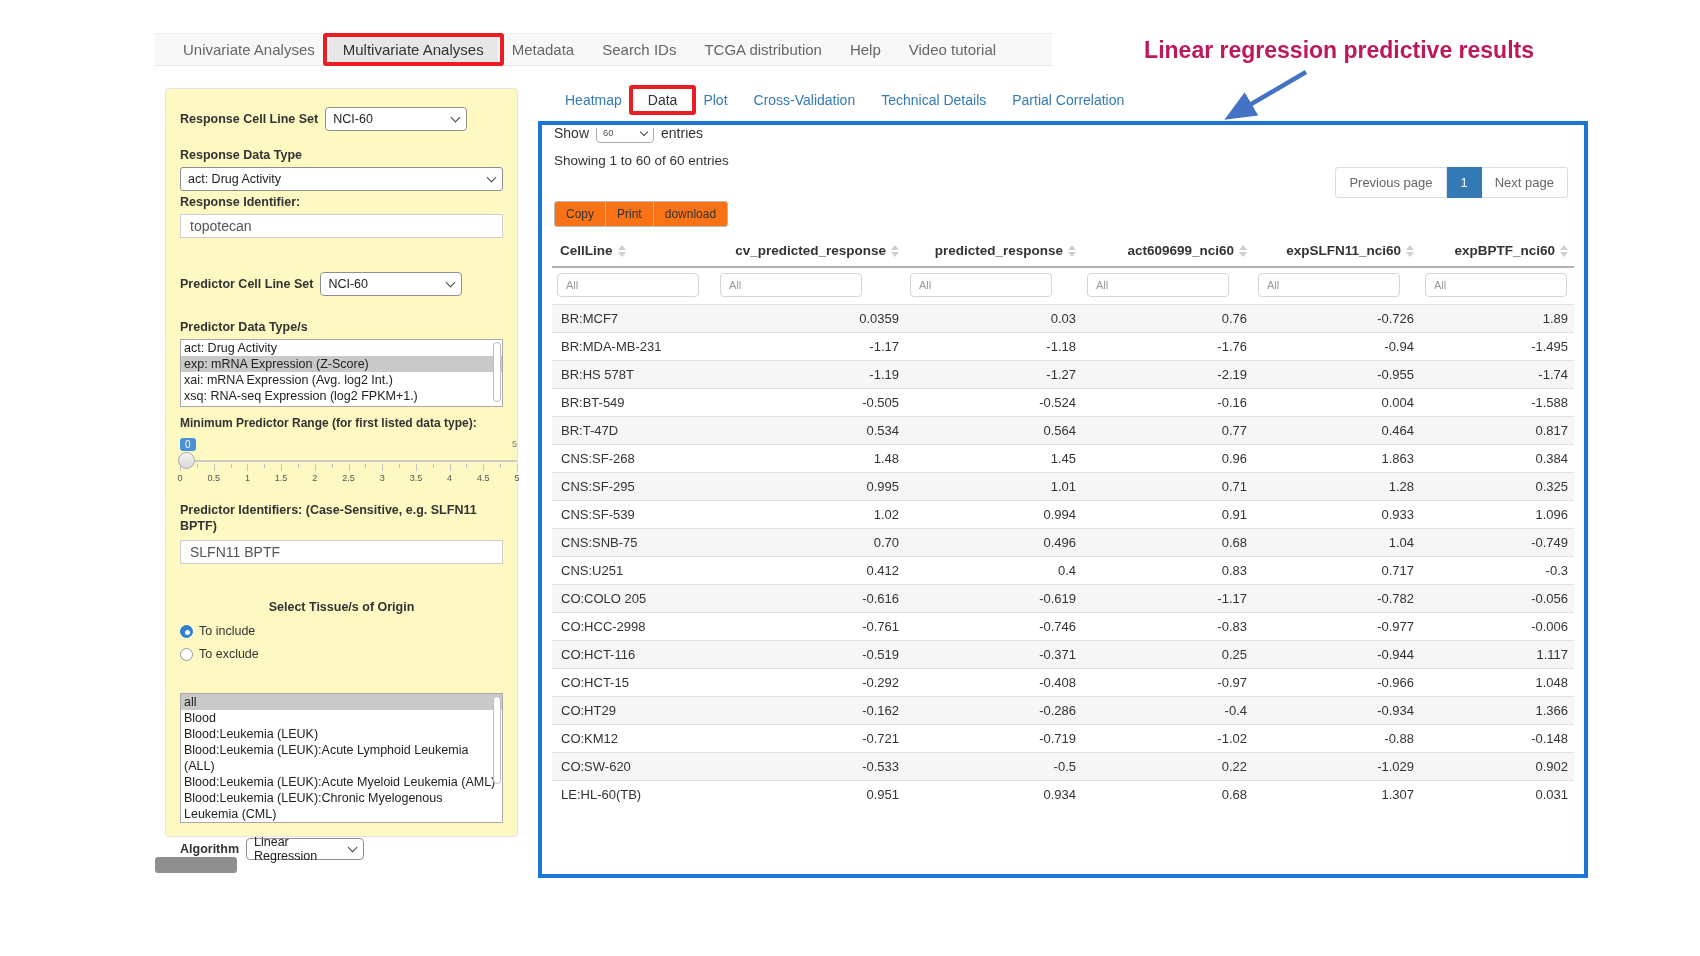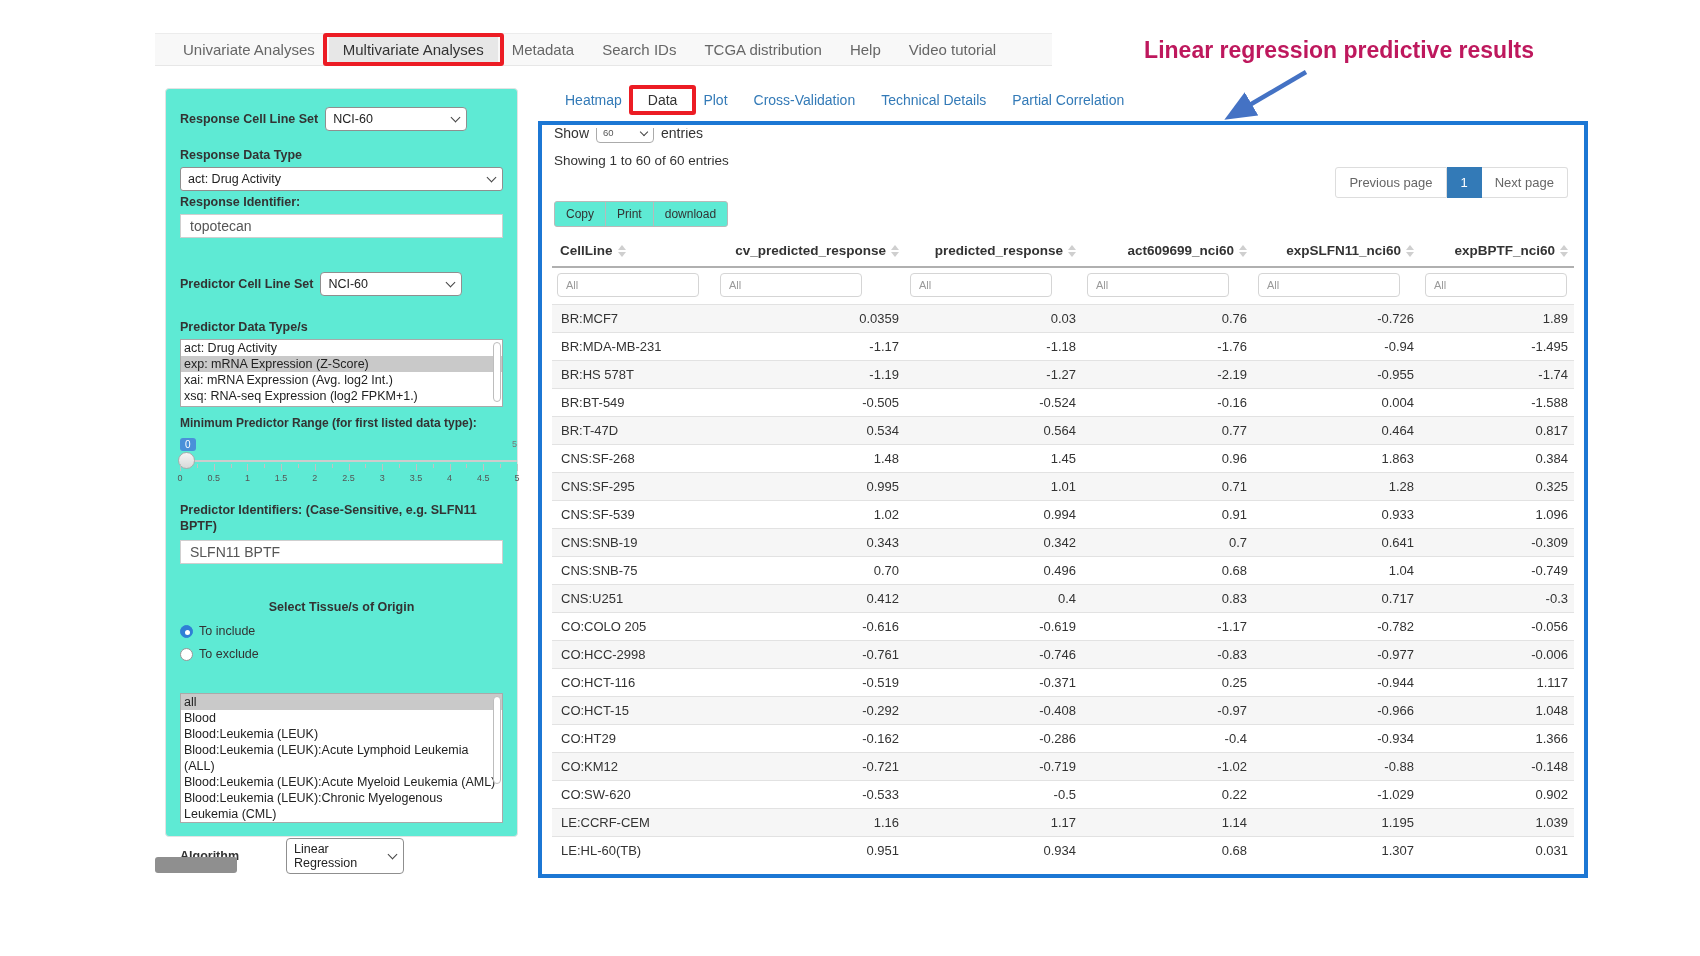--- a/index.html
+++ b/index.html
@@ -15,21 +15,21 @@
   .red-frame { position:absolute; border:4px solid #ec1c24; border-radius:3px; pointer-events:none; }
 
   
   .annot-title { position:absolute; left:1052px; top:30px; width:486px; height:40px; background:#fff;
     display:flex; align-items:center; justify-content:flex-end; padding-right:4px;
     font-size:23px; font-weight:bold; color:#be185d; }
   .annot-arrow { position:absolute; left:1216px; top:66px; }
 
   
   .sidebar { position:absolute; left:165px; top:88px; width:353px; height:749px;
-    background:#5eead4; border:1px solid #e3e3e3; border-radius:4px; padding:18px 14px 0 14px; }
+    background:#fef9c3; border:1px solid #e3e3e3; border-radius:4px; padding:18px 14px 0 14px; }
   .sb-label { font-size:12.5px; font-weight:bold; color:#333; }
   .inline-row { display:flex; align-items:center; gap:7px; }
   .sel { background:#fff; border:1px solid #8f8f8f; border-radius:4px; height:24px;
     display:flex; align-items:center; justify-content:space-between; padding:0 7px; font-size:12.5px; color:#222; cursor:pointer; }
   .sel .chev { width:7px; height:7px; border-right:1.7px solid #444; border-bottom:1.7px solid #444;
     transform:rotate(45deg); margin-top:-3px; flex:0 0 auto; margin-left:8px; }
   .sel.w140 { width:142px; }
   .sel.full { width:100%; border-radius:3px; }
   .txt-input { width:100%; height:24px; background:#fff; border:1px solid #cfcfcf; border-radius:0;
     font-size:14px; color:#555; padding:0 9px; font-family:"Liberation Sans", sans-serif; }
@@ -71,21 +71,21 @@
   .show-sel { width:58px; height:21px; background:#fff; border:1px solid #ababab; border-radius:4px;
     display:flex; align-items:center; justify-content:space-between; padding:0 6px; font-size:9.5px; color:#555; cursor:pointer; }
   .show-sel .chev { width:6px; height:6px; border-right:1.6px solid #444; border-bottom:1.6px solid #444; transform:rotate(45deg); margin-top:-2px; }
   .showing-text { position:absolute; left:12px; top:28px; font-size:13.5px; color:#333; }
   .pagination { position:absolute; right:16px; top:42px; display:flex; }
   .page-btn { border:1px solid #ddd; background:#fff; color:#666; font-size:13px; padding:7px 13px; cursor:pointer; }
   .page-btn.prev { border-radius:3px 0 0 3px; }
   .page-btn.next { border-radius:0 3px 3px 0; border-left:none; }
   .page-btn.current { background:#337ab7; border-color:#337ab7; color:#fff; }
   .export-group { position:absolute; left:12px; top:76px; display:flex; }
-  .dt-btn { border:1px solid #b9b9b9; background:#5eead4; color:#333; font-size:12px; padding:5px 11px; cursor:pointer; margin-left:-1px; }
+  .dt-btn { border:1px solid #b9b9b9; background:#f97316; color:#333; font-size:12px; padding:5px 11px; cursor:pointer; margin-left:-1px; }
   .dt-btn:first-child { border-radius:3px 0 0 3px; margin-left:0; }
   .dt-btn:last-child { border-radius:0 3px 3px 0; }
 
   
   .data-table { position:absolute; left:10px; top:110px; width:1022px; border-collapse:collapse; table-layout:fixed; }
   .data-table th { height:32px; font-size:13.5px; font-weight:bold; color:#333; border-bottom:2px solid #b0b0b0; }
   .th-inner { display:flex; align-items:center; gap:5px; padding-left:8px; }
   th.num .th-inner { justify-content:flex-end; padding-right:6px; }
   .sort-icon { display:inline-flex; flex-direction:column; gap:2px; }
   .sort-icon .up { width:0; height:0; border-left:4px solid transparent; border-right:4px solid transparent; border-bottom:5px solid #cfcfcf; }
@@ -224,21 +224,21 @@
     <div class="list-item selected">all</div>
         <div class="list-item">Blood</div>
         <div class="list-item">Blood:Leukemia (LEUK)</div>
         <div class="list-item">Blood:Leukemia (LEUK):Acute Lymphoid Leukemia (ALL)</div>
         <div class="list-item">Blood:Leukemia (LEUK):Acute Myeloid Leukemia (AML)</div>
         <div class="list-item">Blood:Leukemia (LEUK):Chronic Myelogenous Leukemia (CML)</div>
       </div>
 
     <div class="inline-row" style="margin-top:15px;">
       <span class="sb-label">Algorithm</span>
-      <div class="sel" style="width:118px; height:36px;margin-left:40px;">
+      <div class="sel" style="width:118px; height:22px;">
         <span>Linear Regression</span>
         <span class="chev"></span>
       </div>
     </div>
   </div>
 
   <div class="tabs">
       <div class="tab">Heatmap</div>
       <div class="tab active">Data<span class="red-frame" style="inset: -3px -6px;"></span></div>
       <div class="tab">Plot</div>
@@ -406,28 +406,20 @@
           </tr>
           <tr>
             <td class="cellline">CNS:SF-539</td>
             <td class="num">1.02</td>
             <td class="num">0.994</td>
             <td class="num">0.91</td>
             <td class="num">0.933</td>
             <td class="num">1.096</td>
           </tr>
           <tr>
-            <td class="cellline">CNS:SNB-19</td>
-            <td class="num">0.343</td>
-            <td class="num">0.342</td>
-            <td class="num">0.7</td>
-            <td class="num">0.641</td>
-            <td class="num">-0.309</td>
-          </tr>
-          <tr>
             <td class="cellline">CNS:SNB-75</td>
             <td class="num">0.70</td>
             <td class="num">0.496</td>
             <td class="num">0.68</td>
             <td class="num">1.04</td>
             <td class="num">-0.749</td>
           </tr>
           <tr>
             <td class="cellline">CNS:U251</td>
             <td class="num">0.412</td>
@@ -486,28 +478,20 @@
           </tr>
           <tr>
             <td class="cellline">CO:SW-620</td>
             <td class="num">-0.533</td>
             <td class="num">-0.5</td>
             <td class="num">0.22</td>
             <td class="num">-1.029</td>
             <td class="num">0.902</td>
           </tr>
           <tr>
-            <td class="cellline">LE:CCRF-CEM</td>
-            <td class="num">1.16</td>
-            <td class="num">1.17</td>
-            <td class="num">1.14</td>
-            <td class="num">1.195</td>
-            <td class="num">1.039</td>
-          </tr>
-          <tr>
             <td class="cellline">LE:HL-60(TB)</td>
             <td class="num">0.951</td>
             <td class="num">0.934</td>
             <td class="num">0.68</td>
             <td class="num">1.307</td>
             <td class="num">0.031</td>
           </tr>
         </tbody>
     </table>
   </div>

